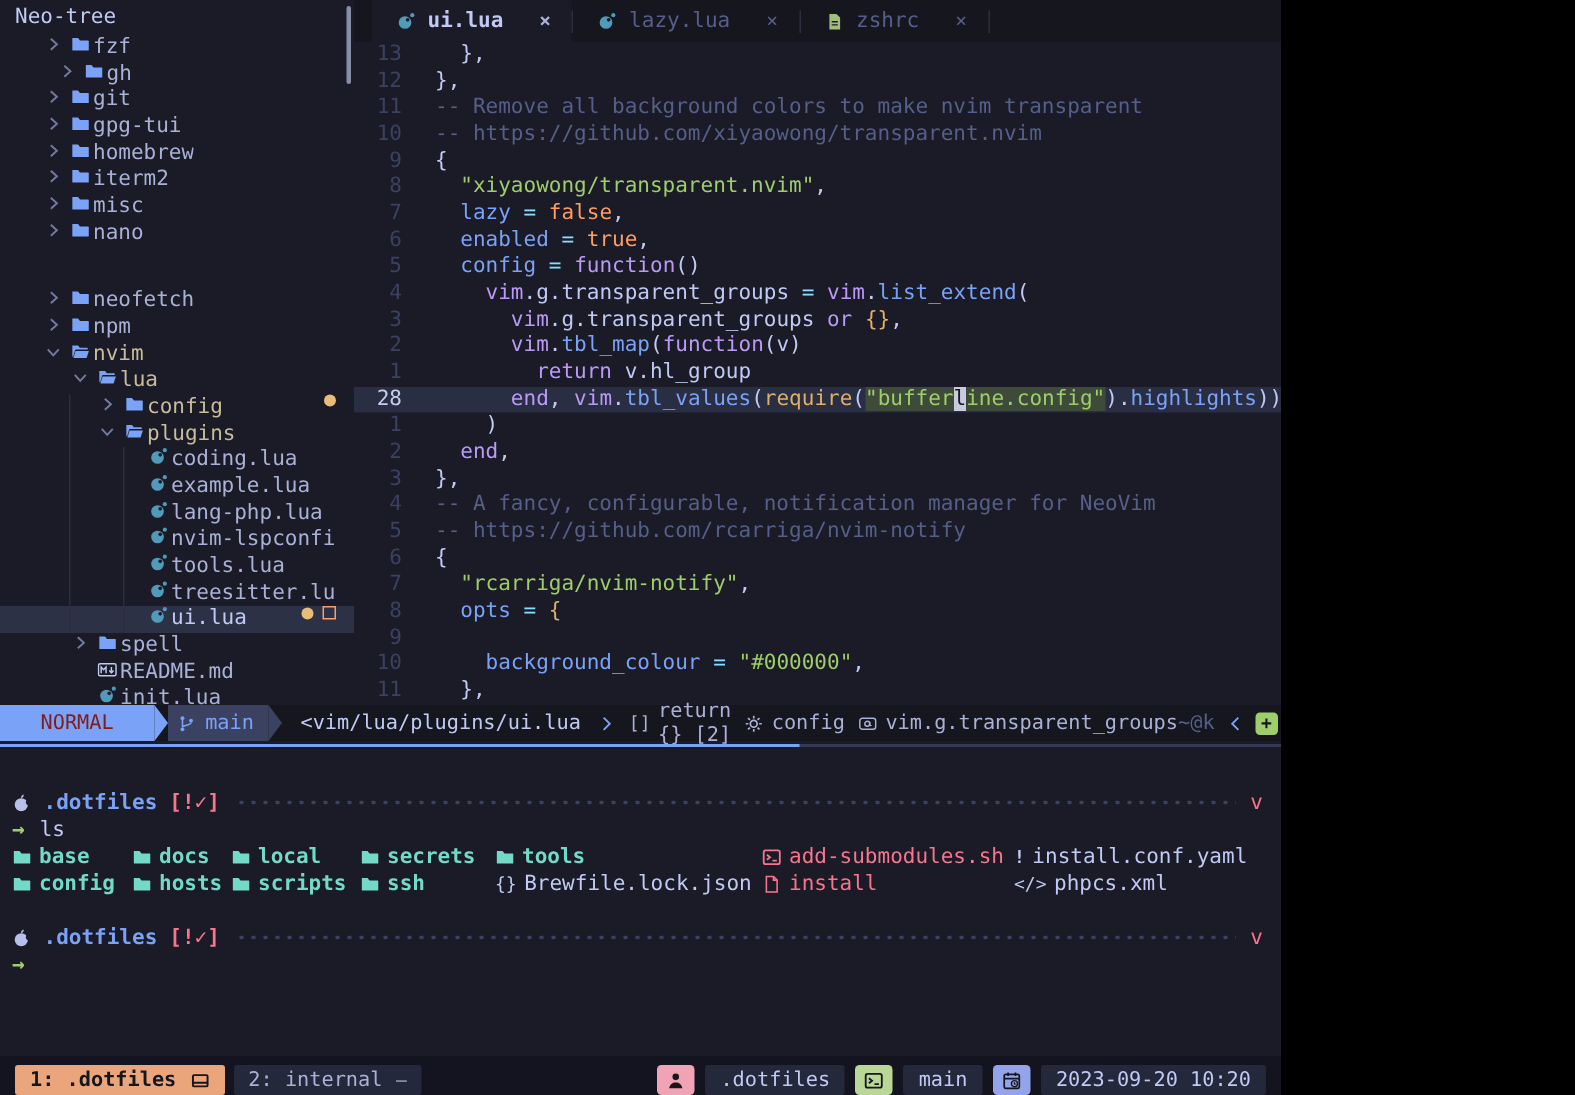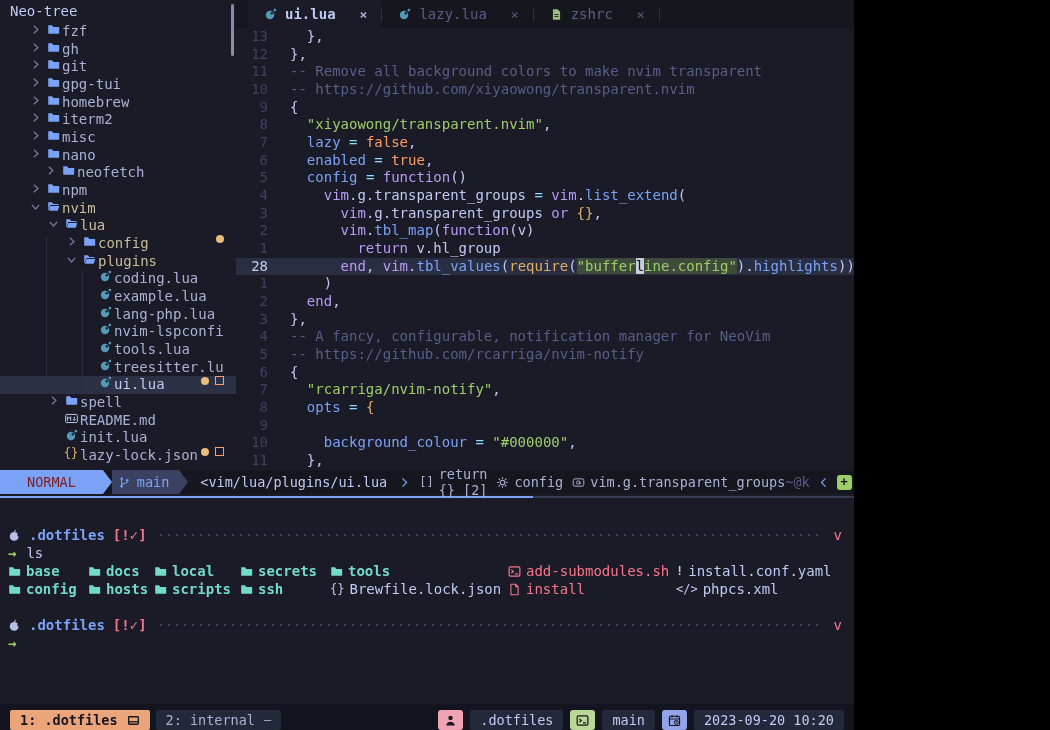--- a/index.html
+++ b/index.html
@@ -114,21 +114,21 @@
                 <path d="M6 3.5l5 4.5-5 4.5" fill="none" stroke="currentColor" stroke-width="1.6"></path>
               </svg>
             </span>
             <span class="icon nt-ico fi-folder">
               <svg viewBox="0 0 16 16">
                 <path d="M1.5 2.8h4.7l1.6 2.1h6.7c.3 0 .5.2.5.5v7.3c0 .3-.2.5-.5.5H2c-.3 0-.5-.2-.5-.5z" fill="currentColor"></path>
               </svg>
             </span>
             <span class="nt-label">fzf</span>
           </div>
-          <div class="nt-row" style="padding-left: 26px;">
+          <div class="nt-row" style=" margin-left: 35px;">
             <span class="icon chev nt-ico">
               <svg viewBox="0 0 16 16">
                 <path d="M6 3.5l5 4.5-5 4.5" fill="none" stroke="currentColor" stroke-width="1.6"></path>
               </svg>
             </span>
             <span class="icon nt-ico fi-folder">
               <svg viewBox="0 0 16 16">
                 <path d="M1.5 2.8h4.7l1.6 2.1h6.7c.3 0 .5.2.5.5v7.3c0 .3-.2.5-.5.5H2c-.3 0-.5-.2-.5-.5z" fill="currentColor"></path>
               </svg>
             </span>
@@ -205,21 +205,21 @@
                 <path d="M6 3.5l5 4.5-5 4.5" fill="none" stroke="currentColor" stroke-width="1.6"></path>
               </svg>
             </span>
             <span class="icon nt-ico fi-folder">
               <svg viewBox="0 0 16 16">
                 <path d="M1.5 2.8h4.7l1.6 2.1h6.7c.3 0 .5.2.5.5v7.3c0 .3-.2.5-.5.5H2c-.3 0-.5-.2-.5-.5z" fill="currentColor"></path>
               </svg>
             </span>
             <span class="nt-label">nano</span>
           </div>
-          <div class="nt-row" style="padding-left: 41px;">
+          <div class="nt-row" style="padding-left: 26px; margin-top: 28px;">
             <span class="icon chev nt-ico">
               <svg viewBox="0 0 16 16">
                 <path d="M6 3.5l5 4.5-5 4.5" fill="none" stroke="currentColor" stroke-width="1.6"></path>
               </svg>
             </span>
             <span class="icon nt-ico fi-folder">
               <svg viewBox="0 0 16 16">
                 <path d="M1.5 2.8h4.7l1.6 2.1h6.7c.3 0 .5.2.5.5v7.3c0 .3-.2.5-.5.5H2c-.3 0-.5-.2-.5-.5z" fill="currentColor"></path>
               </svg>
             </span>

